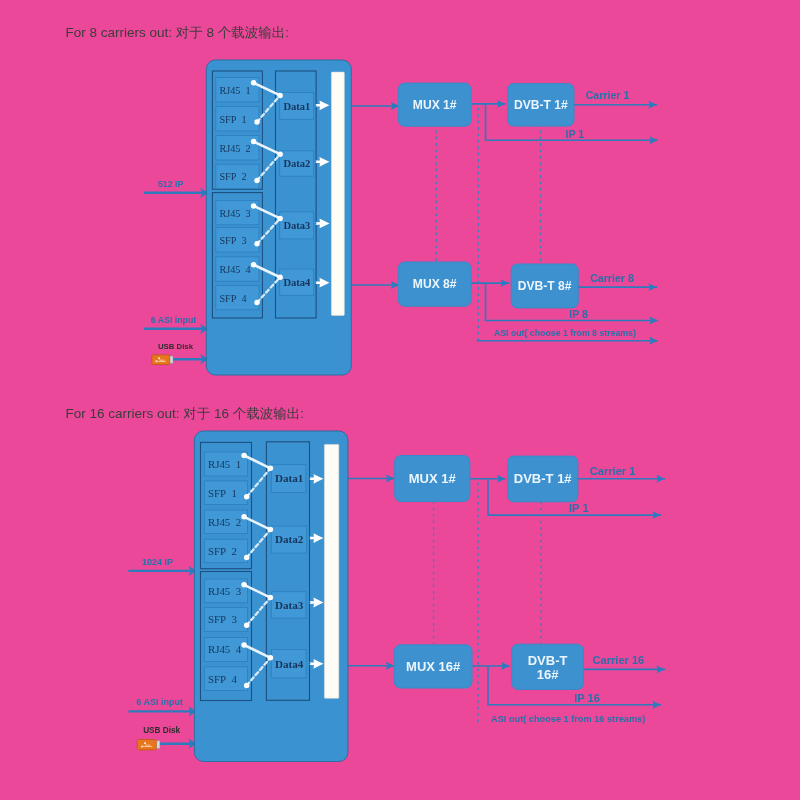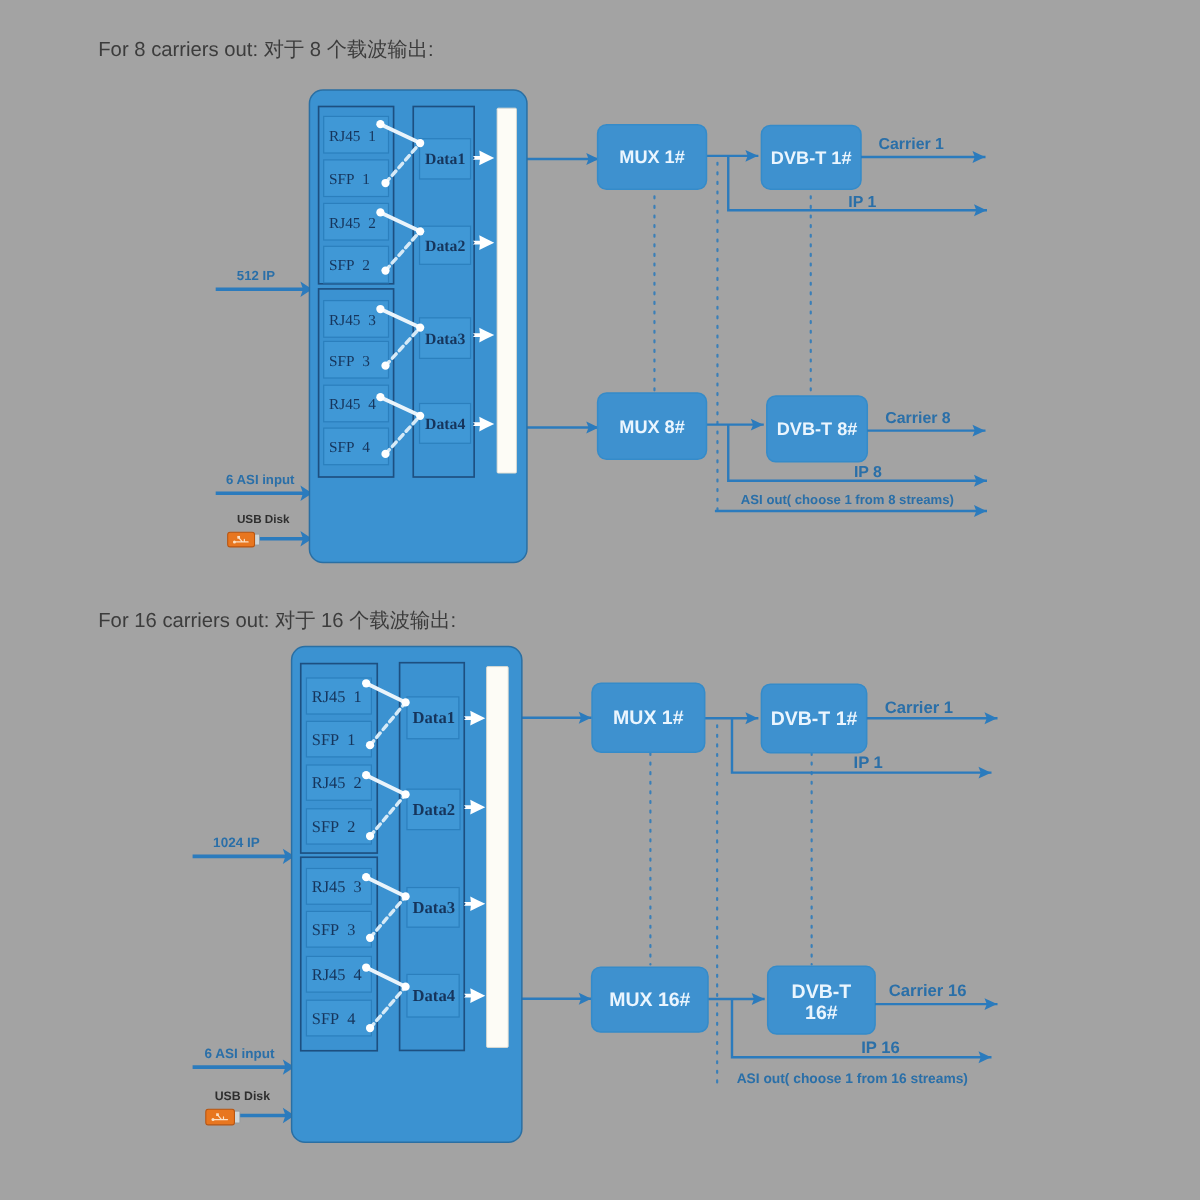--- a/index.html
+++ b/index.html
@@ -1,18 +1,18 @@
 <!DOCTYPE html>
 <html><head>
 <meta charset="utf-8">
 <title>Carrier Output Block Diagram</title>
 <style>
   html,body{margin:0;padding:0;background:#ffffff;}
   body{width:800px;height:800px;font-family:"Liberation Sans",sans-serif;overflow:hidden;}
-  .page{position:relative;width:800px;height:800px;background:#a3a3a3;}
+  .page{position:relative;width:800px;height:800px;background:#ec4899;}
   svg.diagram{position:absolute;left:0;top:0;width:800px;height:800px;display:block;}
   .ttl{font-family:"Liberation Sans",sans-serif;font-size:13.5px;fill:#3c3c3c;}
   .portlbl{font-family:"Liberation Serif",serif;font-size:10.2px;fill:#16355c;}
   .portlbl.big{font-size:10.9px;}
   .datalbl.big{font-size:11.1px;}
   .datalbl{font-family:"Liberation Serif",serif;font-size:10.5px;fill:#16355c;font-weight:700;}
   .muxlbl{font-family:"Liberation Sans",sans-serif;font-size:12.1px;fill:#eaf5fe;font-weight:700;}
   .muxlbl.big{font-size:13px;}
   .inlbl{font-family:"Liberation Sans",sans-serif;font-size:8.8px;fill:#2a6fa8;font-weight:700;}
   .inlbl.big{font-size:9.0px;}

